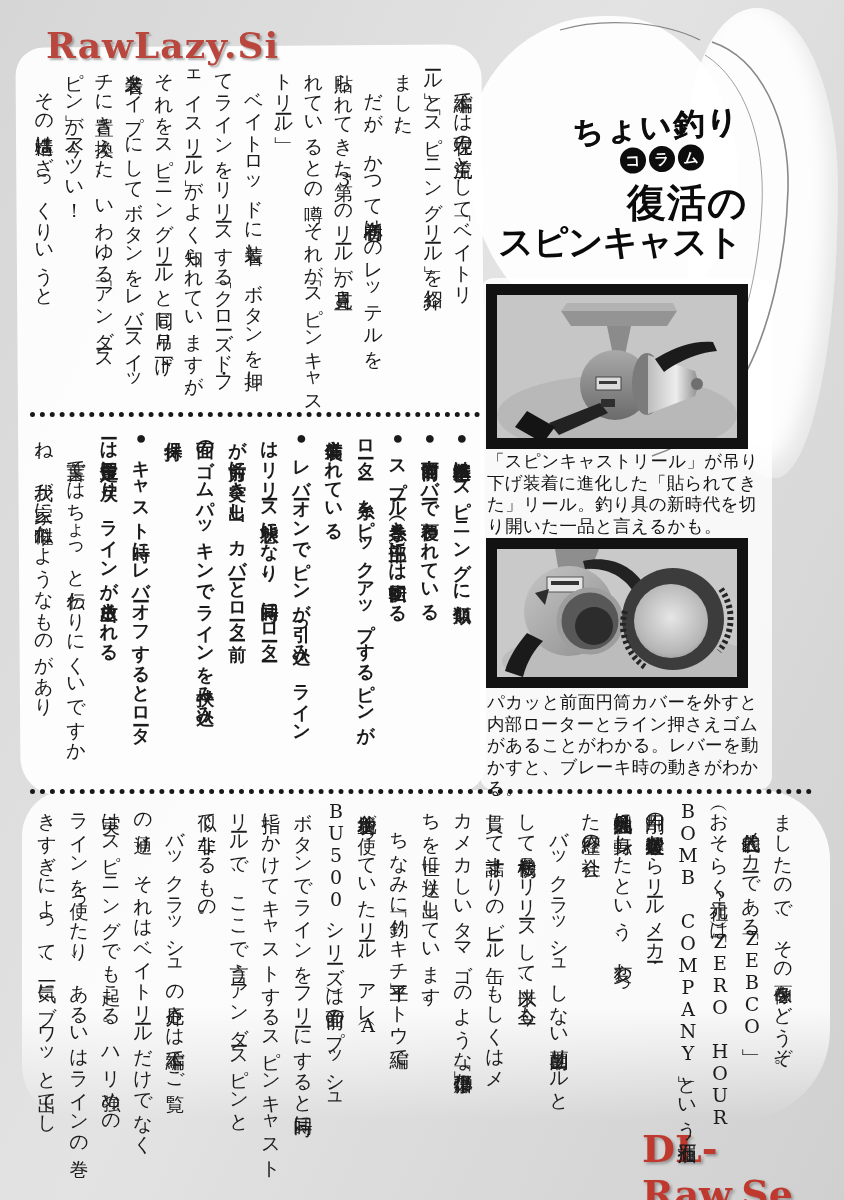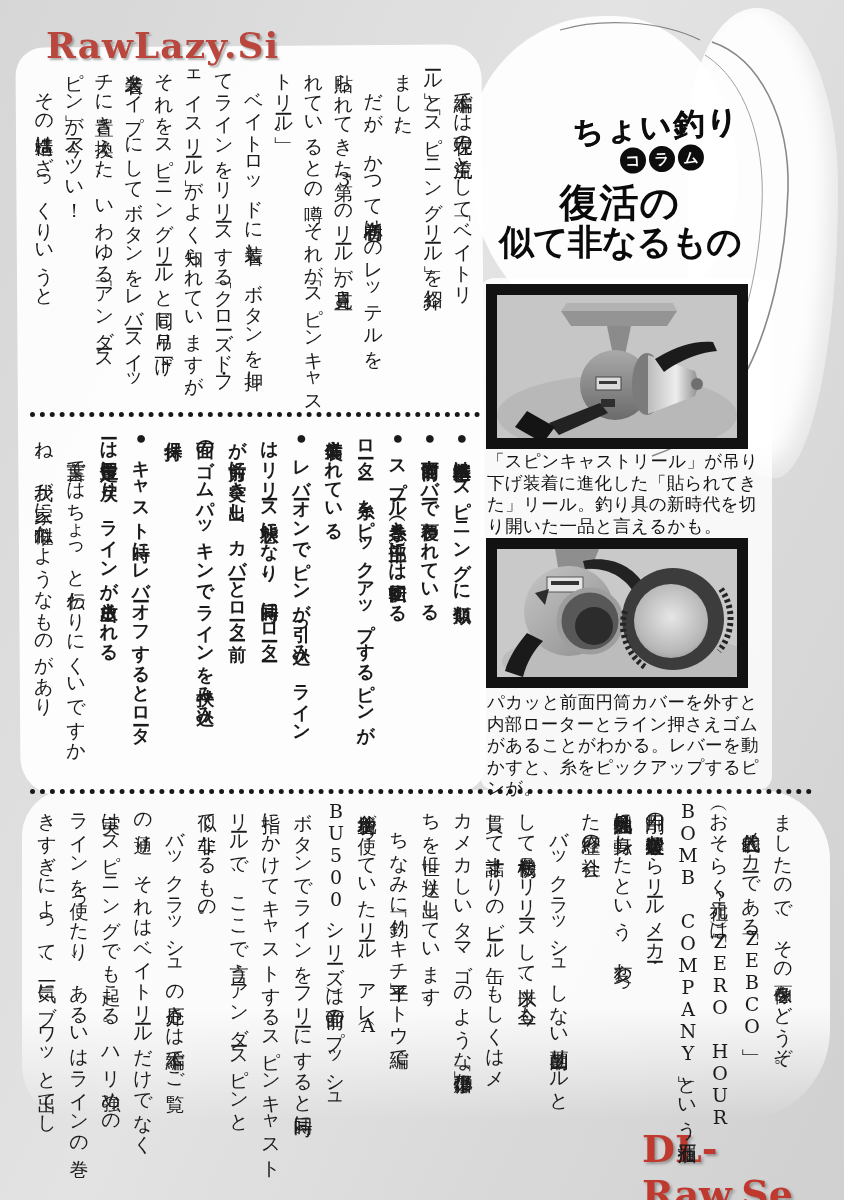--- a/index.html
+++ b/index.html
@@ -27,21 +27,21 @@
   .wm-bottom { left:642px; top:1126px; font-size:38px; color:#bf392f; text-shadow:2px 2px 3px rgba(100,100,100,.6); }
 
   
   .brand-script { position:absolute; left:572px; top:106px; width:170px; font-family:"DejaVu Serif","Liberation Serif",serif;
                   font-weight:900; font-size:31px; letter-spacing:2px; color:#0d0d0d; transform:rotate(-4deg) skewX(-4deg);
                   text-shadow:.6px 0 #0d0d0d; white-space:nowrap; }
   .badge-row { position:absolute; left:620px; top:146px; display:flex; gap:3px; transform:rotate(-3deg); }
   .badge-circle { width:26px; height:26px; border-radius:50%; background:#0d0d0d; color:#fff;
                   display:flex; align-items:center; justify-content:center; font-size:15px; font-weight:bold; }
   .col-title { position:absolute; left:492px; top:183px; width:256px; text-align:center; color:#0a0a0a; font-weight:900; }
-  .col-title .t1 { font-size:39px; line-height:40px; letter-spacing:1px; }
+  .col-title .t1 { font-size:39px; line-height:40px; letter-spacing:1px;text-align:right; }
   .col-title .t2 { font-size:35px; line-height:37px; letter-spacing:-1px; white-space:nowrap; }
 
   
   .vcol { position:absolute; writing-mode:vertical-rl; text-orientation:upright; color:#1b1b1b; }
   .vline { display:block; }
   .mincho { font-family:"DejaVu Serif","Liberation Serif",serif; font-weight:400; }
   .gothic { font-family:"Liberation Sans",sans-serif; font-weight:600; }
   .vcol-intro  { left:28px; top:60px;  width:450px; height:356px; font-size:19px; }
   .vcol-intro  .vline { line-height:29.9px; }
   .vcol-mid    { left:28px; top:428px; width:450px; height:362px; }
@@ -92,21 +92,21 @@
   <div class="wm wm-bottom">DL-Raw.Se</div>
 
   <div class="brand-script">ちょい釣り</div>
   <div class="badge-row">
     <div class="badge-circle">コ</div>
     <div class="badge-circle">ラ</div>
     <div class="badge-circle">ム</div>
   </div>
   <div class="col-title">
     <div class="t1">復活の</div>
-    <div class="t2">似て非なるもの</div>
+    <div class="t2">スピンキャスト</div>
   </div>
 
   <div class="vcol vcol-intro mincho">
     <div class="vline">　本編では現在の主流として「ベイトリ</div>
     <div class="vline">ール」と「スピニングリール」を紹介し</div>
     <div class="vline">ました。</div>
     <div class="vline">　だが、かつて初心者向けのレッテルを</div>
     <div class="vline">貼られてきた「第3のリール」が見直さ</div>
     <div class="vline">れているとの噂、それが「スピンキャス</div>
     <div class="vline">トリール」。</div>
@@ -224,15 +224,15 @@
       <circle cx="93" cy="72" r="31" fill="none" stroke="#9d9d9d" stroke-width="5"></circle>
       <circle cx="97" cy="77" r="19" fill="#2c2c2c"></circle>
       <path d="M30,84 C20,96 12,108 8,122 L26,128 C30,112 38,100 46,92 Z" fill="#1a1a1a"></path>
       <path d="M86,12 C112,6 134,16 146,34 C151,42 154,48 152,54 L138,46 C130,30 112,18 88,20 Z" fill="#222"></path>
       <circle cx="176" cy="70" r="51" fill="#3c3c3c"></circle>
       <circle cx="174" cy="72" r="37" fill="url(#g3)"></circle>
       <path d="M128,62 a51,51 0 0 0 20,56" fill="none" stroke="#242424" stroke-width="6" stroke-dasharray="3,3"></path>
       <path d="M224,40 a51,51 0 0 1 -2,62" fill="none" stroke="#242424" stroke-width="6" stroke-dasharray="3,3"></path>
     </svg>
   </div>
-  <div class="caption caption-2">パカッと前面円筒カバーを外すと内部ローターとライン押さえゴムがあることがわかる。レバーを動かすと、糸をピックアップするピンが。</div>
+  <div class="caption caption-2">パカッと前面円筒カバーを外すと内部ローターとライン押さえゴムがあることがわかる。レバーを動かすと、ブレーキ時の動きがわかる。</div>
 
 </div>
 
 </body></html>

